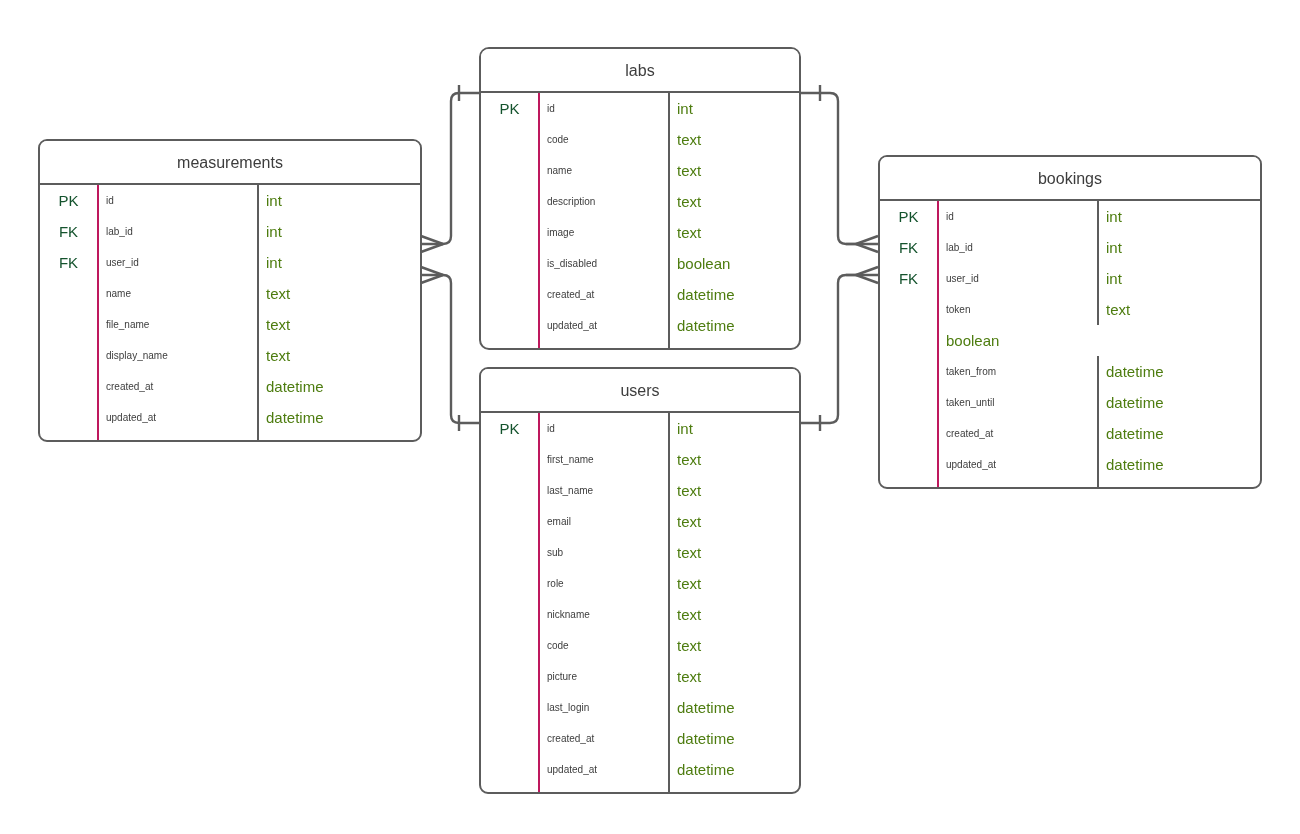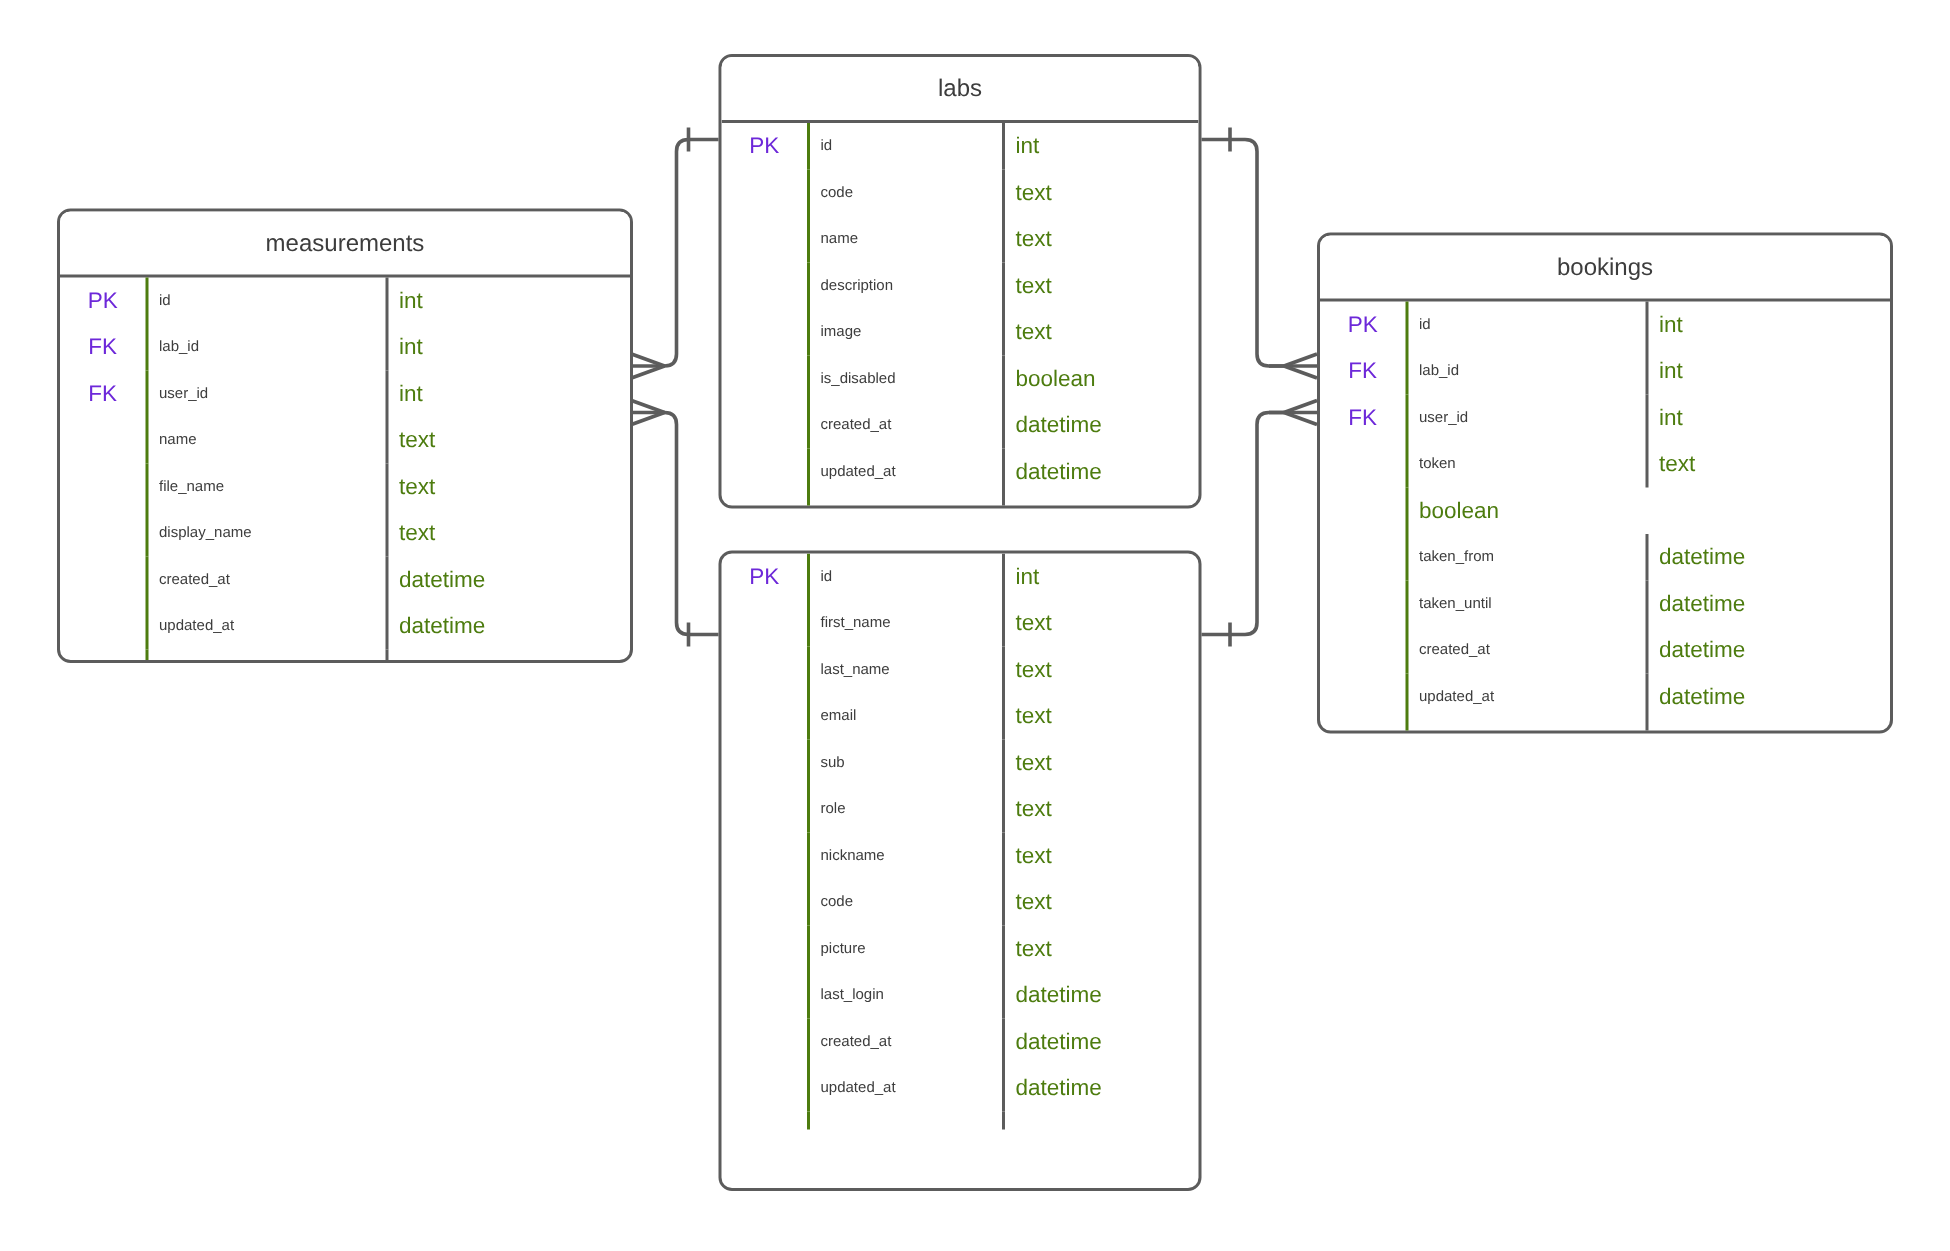--- a/index.html
+++ b/index.html
@@ -58,22 +58,22 @@
     box-sizing: border-box;
   }
   .attr-key {
     flex: 0 0 auto;
     box-sizing: border-box;
     height: 100%;
     display: flex;
     align-items: center;
     justify-content: center;
     font-size: 15px;
-    color: #6d28d9;
-    border-right: 2px solid #4d7c0f;
+    color: #14532d;
+    border-right: 2px solid #be185d;
     white-space: nowrap;
   }
   .attr-name {
     flex: 0 0 auto;
     box-sizing: border-box;
     height: 100%;
     display: flex;
     align-items: center;
     padding-left: 7px;
     font-size: 10px;
@@ -196,21 +196,21 @@
         <div class="attr-type">datetime</div>
       </div>
       <div class="attr-row attr-pad">
         <div class="attr-key"></div>
         <div class="attr-name"></div>
         <div class="attr-type"></div>
       </div>
     </div>
   </div>
 
-  <div class="entity" id="ent-labs" style="left:479px; top:36px; width:322px; height:303px;">
+  <div class="entity" id="ent-labs" style="left:479px; top:47px; width:322px; height:303px;border-radius:10px;">
     <div class="entity-title">labs</div>
     <div class="attr-list">
       <div class="attr-row">
         <div class="attr-key">PK</div>
         <div class="attr-name">id</div>
         <div class="attr-type">int</div>
       </div>
       <div class="attr-row">
         <div class="attr-key"></div>
         <div class="attr-name">code</div>
@@ -248,20 +248,21 @@
       </div>
       <div class="attr-row attr-pad">
         <div class="attr-key"></div>
         <div class="attr-name"></div>
         <div class="attr-type"></div>
       </div>
     </div>
   </div>
 
   <div class="entity" id="ent-users" style="left:479px; top:367px; width:322px; height:427px;">
+    <div class="entity-title">users</div>
     <div class="attr-list">
       <div class="attr-row">
         <div class="attr-key">PK</div>
         <div class="attr-name">id</div>
         <div class="attr-type">int</div>
       </div>
       <div class="attr-row">
         <div class="attr-key"></div>
         <div class="attr-name">first_name</div>
         <div class="attr-type">text</div>

